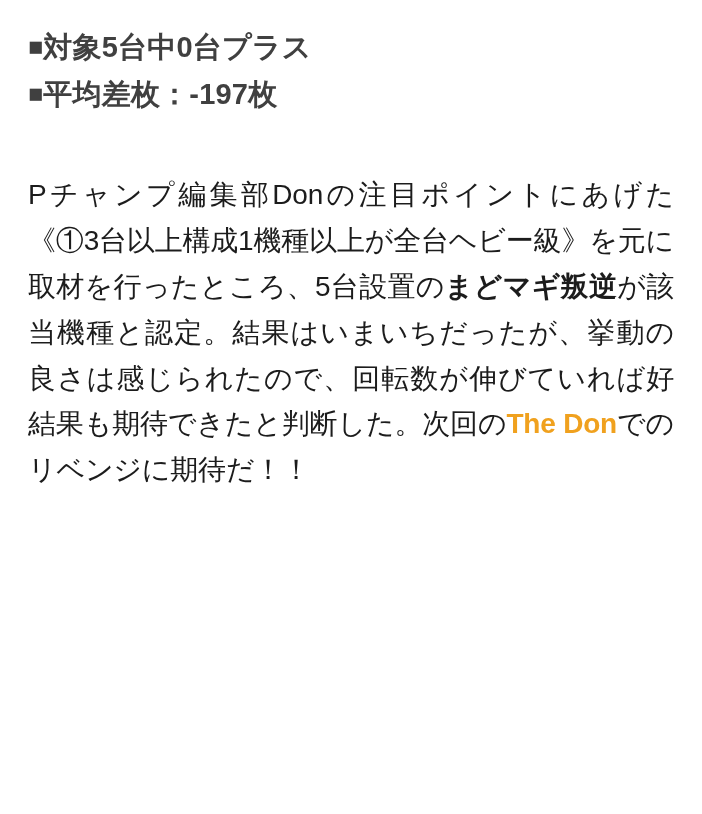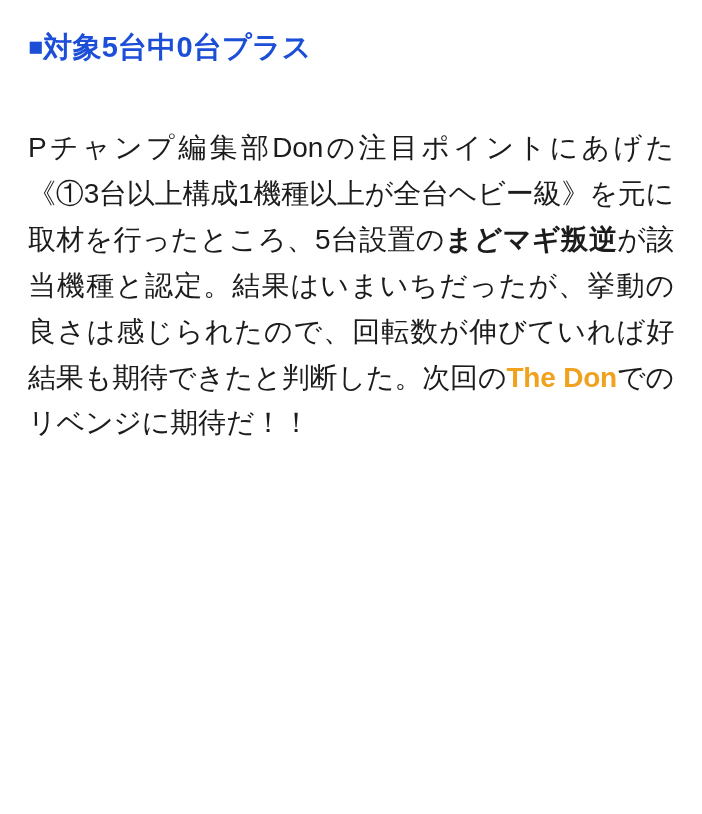--- a/index.html
+++ b/index.html
@@ -24,21 +24,21 @@
   .stats {
     margin: 0;
     padding: 0;
     list-style: none;
   }
   .stats li {
     font-size: 29px;
     font-weight: bold;
     line-height: 1.62;
     letter-spacing: 0.2px;
-    color: #1d4ed8;
+    color: #404040;
     white-space: nowrap;
   }
   .stats li .marker {
     font-size: 25px;
     vertical-align: 2px;
   }
   .gap {
     height: 54px;
   }
   .summary-heading {
@@ -67,20 +67,21 @@
     font-weight: bold;
   }
 </style>
 </head>
 <body>
 
 <div class="page">
 
   <ul class="stats">
     <li><span class="marker">■</span><span>対象5台中0台プラス</span></li>
+    <li><span class="marker">■</span><span>平均差枚：-197枚</span></li>
   </ul>
 
   <div class="gap"></div>
 
 
   <p class="body-copy"><span>Pチャンプ編集部Donの注目ポイントにあげた《①3台以上構成1機種以上が全台ヘビー級》を元に取材を行ったところ、5台設置の</span><span class="bold">まどマギ叛逆</span><span>が該当機種と認定。結果はいまいちだったが、挙動の良さは感じられたので、回転数が伸びていれば好結果も期待できたと判断した。次回の</span><span class="accent">The Don</span><span>でのリベンジに期待だ！！</span></p>
 
 </div>
 
 </body></html>

